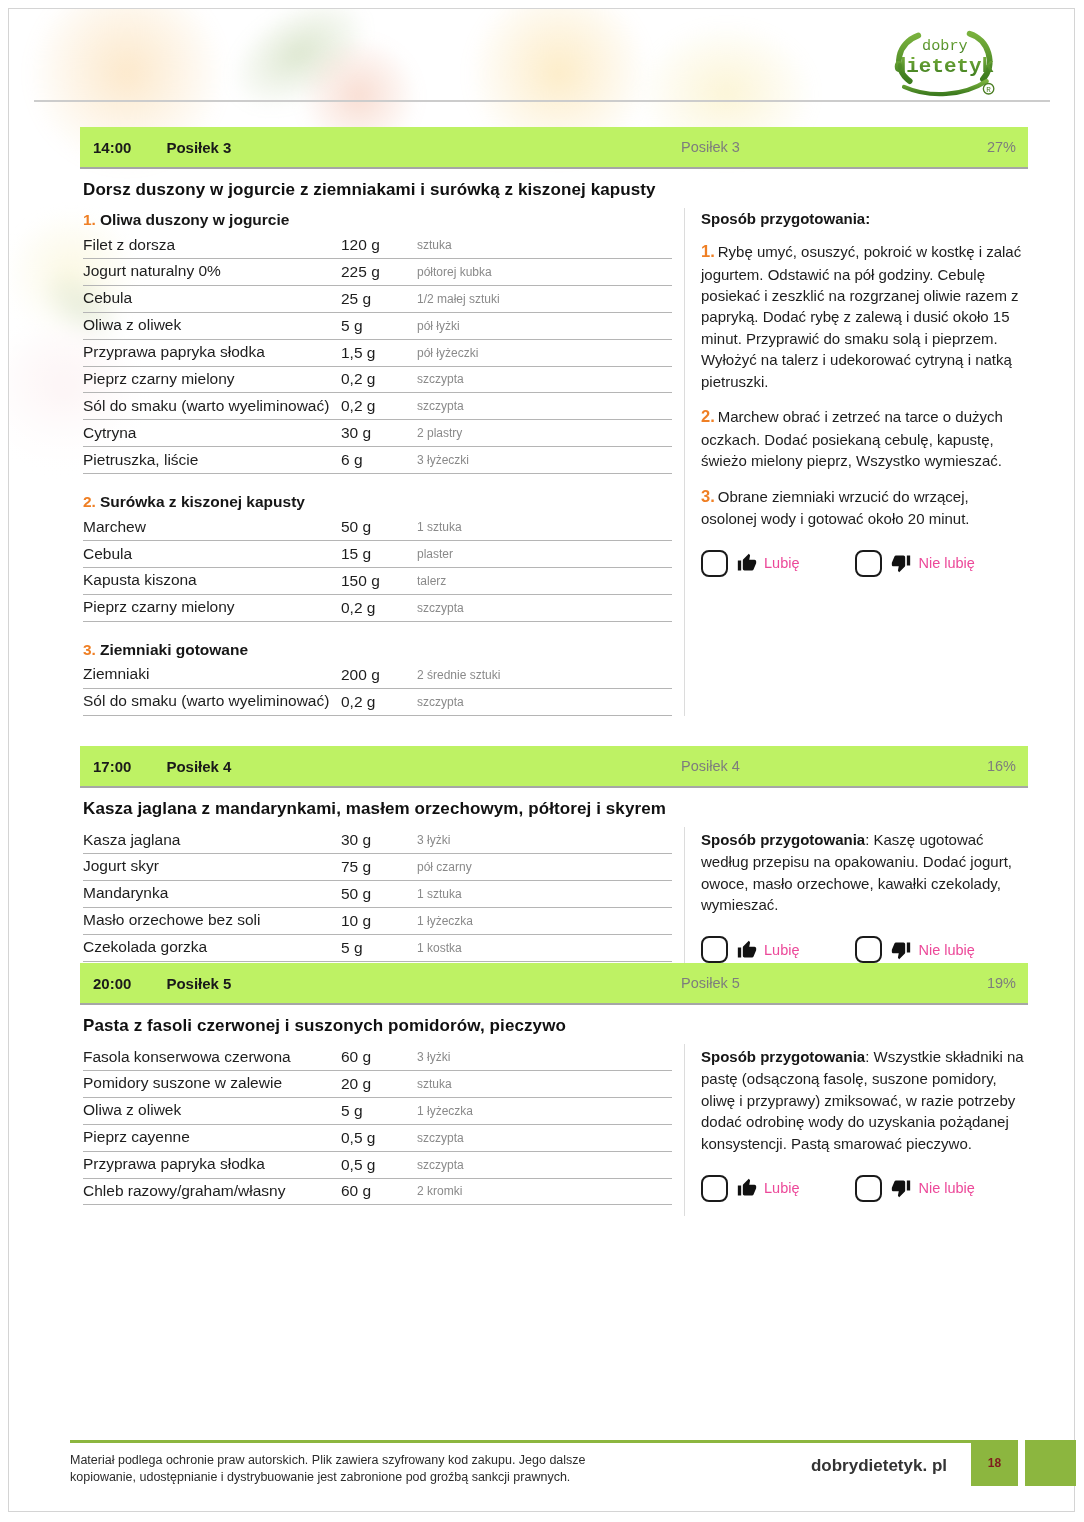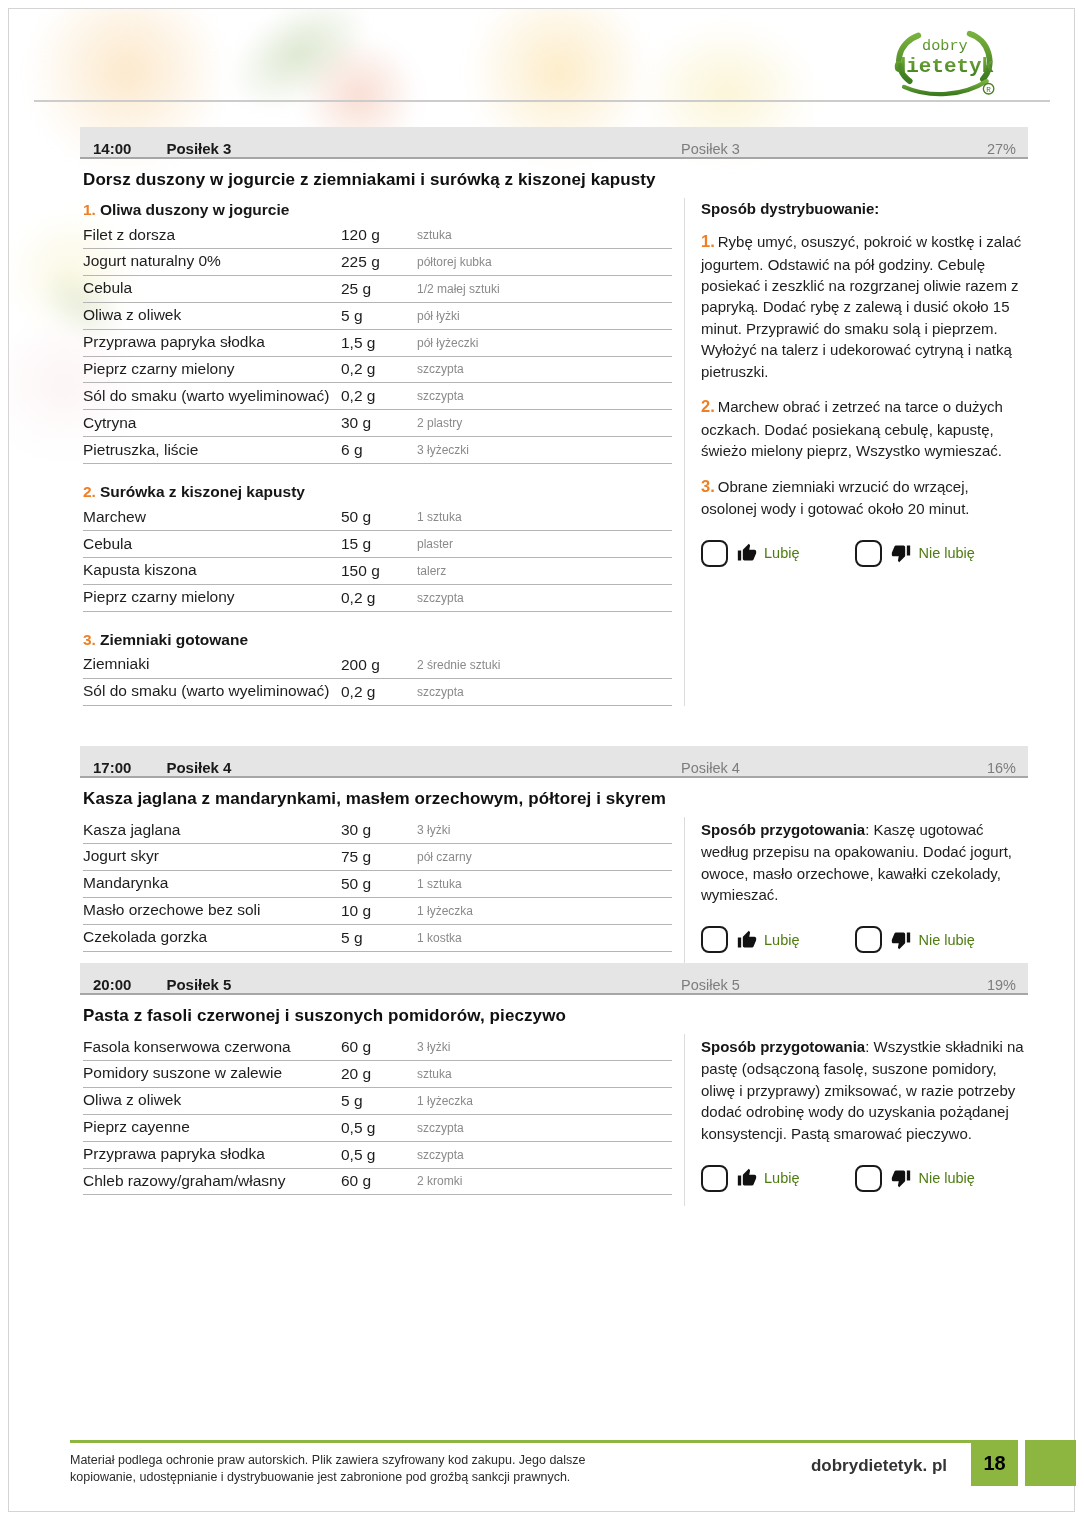--- a/index.html
+++ b/index.html
@@ -24,22 +24,22 @@
   .f-grapefruit  { left:-25px; top:312px; width:160px; height:150px; background:radial-gradient(circle, rgba(232,140,150,.5), rgba(232,140,150,0) 70%); }
   .bg-fade { position:absolute; left:0; top:0; width:100%; height:100%;
     background:linear-gradient(to bottom, rgba(255,255,255,.35) 0%, rgba(255,255,255,.55) 45%, #fff 92%); }
 
   .top-rule { position:absolute; left:34px; top:100px; width:1016px; height:2px; background:#cccccc; }
 
   .logo { position:absolute; left:886px; top:28px; width:114px; height:74px;font-family:Liberation Mono, monospace; }
 
   
   .meal { position:absolute; left:80px; width:948px; }
-  .meal-bar { position:relative; height:32px; background:#e5e5e5; border-bottom:2px solid #a6a6a6;
-    display:flex; align-items:flex-end; }
+  .meal-bar { position:relative; height:42px; background:#bef264; border-bottom:2px solid #a6a6a6;
+    display:flex; align-items:center; }
   .bar-time { margin-left:13px; font-size:15px; font-weight:bold; color:#1a1a1a; }
   .bar-name { margin-left:35px; font-size:15px; font-weight:bold; color:#1a1a1a; }
   .bar-meal-label { position:absolute; left:601px; font-size:14.5px; color:#7d7d7d; }
   .bar-percent { position:absolute; right:12px; font-size:14.5px; color:#7d7d7d; }
 
   .meal-title { margin:11px 0 0 3px; font-size:17px; font-weight:bold; color:#101010; letter-spacing:.1px; }
 
   .columns { display:flex; margin-top:8px; align-items:stretch; }
   .ing-col { width:592px; padding-left:3px; }
   .prep-col { width:344px; margin-left:12px; padding-left:16px; padding-bottom:14px;
@@ -58,29 +58,29 @@
   .prep-step { margin-top:13px; font-size:15px; line-height:1.43; color:#1d1d1d; }
   .step-num { color:#ef7f24; font-weight:bold; font-size:16.5px; margin-right:3px; }
   .prep-inline { font-size:15px; line-height:1.45; color:#1d1d1d; margin-top:2px; }
   .prep-inline b { color:#161616; }
 
   .like-row { display:flex; align-items:center; margin-top:20px; }
   .like-group { display:flex; align-items:center; }
   .like-group + .like-group { margin-left:56px; }
   .checkbox { width:27px; height:27px; border:2.5px solid #1a1a1a; border-radius:8px; background:#fff; cursor:pointer; flex:0 0 auto; }
   .thumb { width:20px; height:20px; margin-left:9px; flex:0 0 auto; }
-  .like-label { margin-left:7px; font-size:14.5px; color:#4d7c0f; white-space:nowrap; }
+  .like-label { margin-left:7px; font-size:14.5px; color:#ec4899; white-space:nowrap; }
 
   
   .footer-rule { position:absolute; left:70px; top:1440px; width:901px; height:3px; background:#8cb63f; }
   .footer-text { position:absolute; left:70px; top:1452px; width:545px; font-size:12.5px; line-height:1.38; color:#2b2b2b; }
   .footer-site { position:absolute; left:680px; top:1456px; width:267px; text-align:right;
     font-size:17px; font-weight:bold; color:#333; cursor:pointer; }
   .page-badge { position:absolute; left:971px; top:1440px; width:47px; height:46px; background:#8cb63f;
-    color:#000000; font-size:20px; font-weight:bold; display:flex; align-items:center; justify-content:center; }
+    color:#7f1d1d; font-size:12px; font-weight:bold; display:flex; align-items:center; justify-content:center; }
   .accent-box { position:absolute; left:1025px; top:1440px; width:51px; height:46px; background:#8cb63f; }
 </style>
 </head>
 <body>
 
 <div class="page-border"></div>
 
 <div class="bg-fruits">
   <div class="fruit f-orange-tl"></div>
   <div class="fruit f-leaf-top"></div>
@@ -211,21 +211,21 @@
           <span class="ing-unit">2 średnie sztuki</span>
         </div>
           <div class="ing-row">
           <span class="ing-name">Sól do smaku (warto wyeliminować)</span>
           <span class="ing-amount">0,2 g</span>
           <span class="ing-unit">szczypta</span>
         </div>
         </div>
     </div>
     <div class="prep-col">
-      <div class="prep-head">Sposób dystrybuowanie:</div>
+      <div class="prep-head">Sposób przygotowania:</div>
       <div class="prep-step">
         <span class="step-num">1.</span><span>Rybę umyć, osuszyć, pokroić w kostkę i zalać jogurtem. Odstawić na pół godziny. Cebulę posiekać i zeszklić na rozgrzanej oliwie razem z papryką. Dodać rybę z zalewą i dusić około 15 minut. Przyprawić do smaku solą i pieprzem. Wyłożyć na talerz i udekorować cytryną i natką pietruszki.</span>
       </div>
       <div class="prep-step">
         <span class="step-num">2.</span><span>Marchew obrać i zetrzeć na tarce o dużych oczkach. Dodać posiekaną cebulę, kapustę, świeżo mielony pieprz, Wszystko wymieszać.</span>
       </div>
       <div class="prep-step">
         <span class="step-num">3.</span><span>Obrane ziemniaki wrzucić do wrzącej, osolonej wody i gotować około 20 minut.</span>
       </div>
       <div class="like-row">

